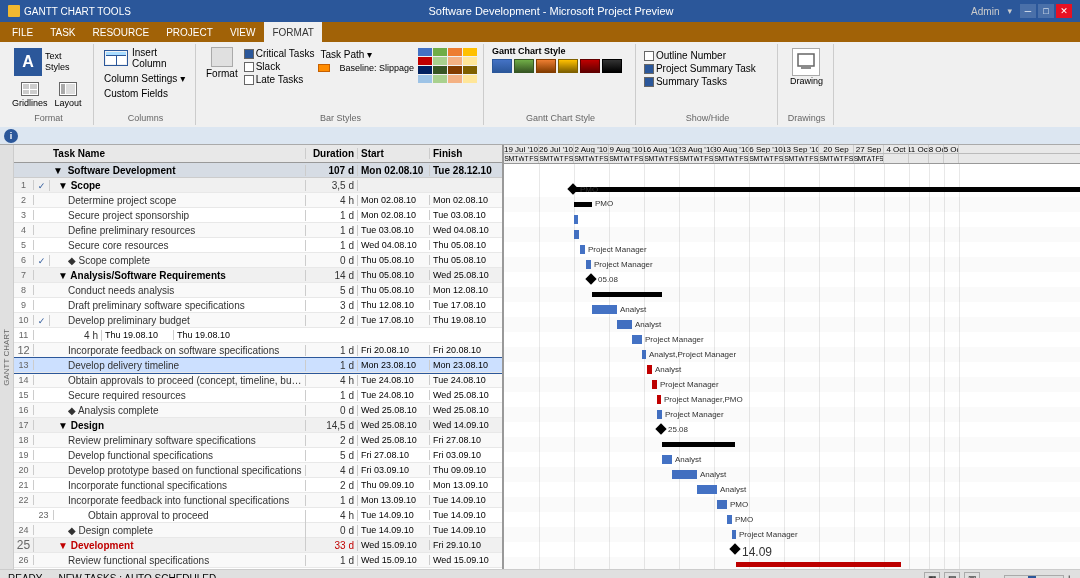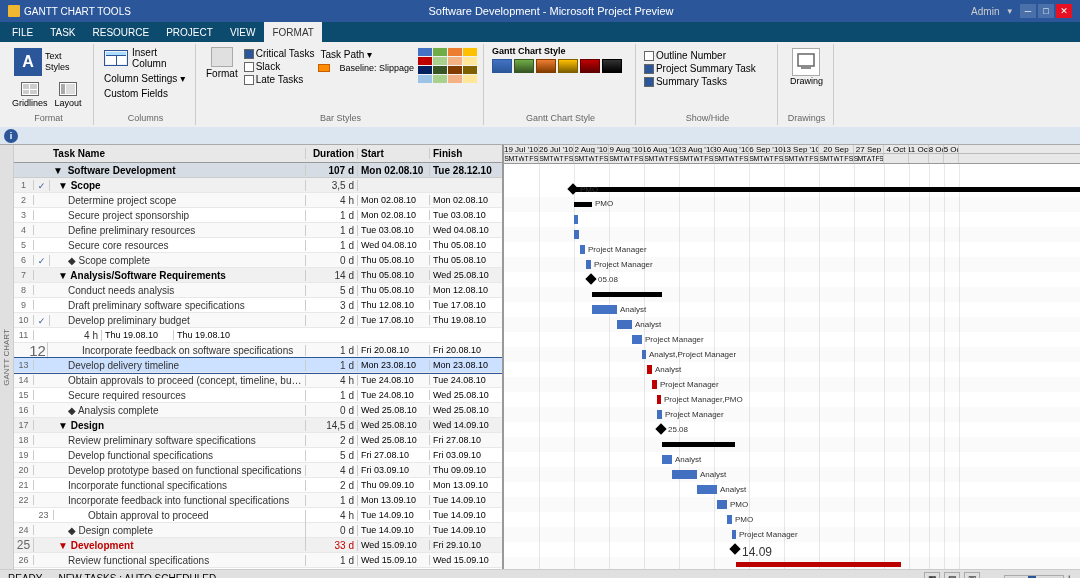--- a/index.html
+++ b/index.html
@@ -3,21 +3,21 @@
   <meta charset="utf-8">
   <style>
     * { margin: 0; padding: 0; box-sizing: border-box; }
     body { font-family: 'Segoe UI', Arial, sans-serif; font-size: 11px; background: #f0f0f0; overflow: hidden; width: 1080px; height: 578px; }
     
     
     .title-bar { background: #2b579a; color: white; height: 22px; display: flex; align-items: center; justify-content: space-between; padding: 0 8px; font-size: 11px; }
     .title-bar .title { flex: 1; text-align: center; }
     .title-bar .ctrl-btn { width: 16px; height: 16px; display: flex; align-items: center; justify-content: center; font-size: 9px; cursor: pointer; background: rgba(255,255,255,0.1); }
     .title-bar .ctrl-btn.close { background: #e81123; }
-    .ribbon-tabs { display: flex; background: #0c4a6e; padding: 0 4px; gap: 1px; }
+    .ribbon-tabs { display: flex; background: #a16207; padding: 0 4px; gap: 1px; }
     .ribbon-tab { color: white; padding: 2px 8px; font-size: 10px; cursor: pointer; height: 20px; display: flex; align-items: center; }
     .ribbon-tab.active { background: #f0f0f0; color: #333; }
     .ribbon-content { display: flex; padding: 2px 4px; gap: 2px; background: #f0f0f0; min-height: 70px; align-items: stretch; }
     .ribbon-group { display: flex; flex-direction: column; border-right: 1px solid #ccc; padding: 2px 6px; min-width: 60px; position: relative; }
     .ribbon-group-label { font-size: 9px; color: #666; text-align: center; position: absolute; bottom: 2px; left: 0; right: 0; }
     .ribbon-group-content { display: flex; align-items: flex-start; gap: 2px; flex: 1; padding-bottom: 14px; }
     .ribbon-btn-large { display: flex; flex-direction: column; align-items: center; cursor: pointer; padding: 2px 4px; min-width: 30px; }
     .ribbon-btn-small { display: flex; align-items: center; gap: 2px; cursor: pointer; padding: 1px 2px; font-size: 10px; white-space: nowrap; }
     .checkbox-item { display: flex; align-items: center; gap: 2px; font-size: 10px; }
     .cb { width: 10px; height: 10px; border: 1px solid #666; background: white; display: inline-block; }
@@ -337,21 +337,21 @@
     <div style="width:72px;min-width:72px;padding:0 3px;font-size:9px;">Thu 19.08.10</div>
   </div>
         <div style="display: flex; height: 15px; align-items: center; font-size: 10px; border-bottom: 1px solid rgb(232, 232, 232); background: rgb(255, 255, 255); cursor: pointer;">
     <div style="width:20px;min-width:20px;border-right:1px solid #ccc;text-align:center;font-size:9px;color:#666;">11</div>
     <div style="width:16px;min-width:16px;border-right:1px solid #ccc;text-align:center;"></div>
     <div style="width:52px;min-width:52px;border-right:1px solid #ccc;text-align:right;padding:0 3px;color:#333;">4 h</div>
     <div style="width:72px;min-width:72px;border-right:1px solid #ccc;padding:0 3px;font-size:9px;">Thu 19.08.10</div>
     <div style="width:72px;min-width:72px;padding:0 3px;font-size:9px;">Thu 19.08.10</div>
   </div>
         <div style="display: flex; height: 15px; align-items: center; font-size: 10px; border-bottom: 1px solid rgb(232, 232, 232); background: rgb(249, 249, 249); cursor: pointer;">
-    <div style="width:20px;min-width:20px;border-right:1px solid #ccc;text-align:center;font-size:15px;color:#666;margin-left:14px;">12</div>
+    <div style="width:20px;min-width:20px;border-right:1px solid #ccc;text-align:center;font-size:11px;color:#666;">12</div>
     <div style="width:16px;min-width:16px;border-right:1px solid #ccc;text-align:center;"></div>
     <div style="flex:1;border-right:1px solid #ccc;padding:0 3px;overflow:hidden;white-space:nowrap;text-overflow:ellipsis;padding-left:18px;font-weight:normal;color:#333;">Incorporate feedback on software specifications</div>
     <div style="width:52px;min-width:52px;border-right:1px solid #ccc;text-align:right;padding:0 3px;color:#333;">1 d</div>
     <div style="width:72px;min-width:72px;border-right:1px solid #ccc;padding:0 3px;font-size:9px;">Fri 20.08.10</div>
     <div style="width:72px;min-width:72px;padding:0 3px;font-size:9px;">Fri 20.08.10</div>
   </div>
         <div style="display: flex; height: 15px; align-items: center; font-size: 10px; border-bottom: 1px solid rgb(232, 232, 232); background: rgb(204, 224, 255); outline: rgb(43, 87, 154) solid 1px; cursor: pointer;">
     <div style="width:20px;min-width:20px;border-right:1px solid #ccc;text-align:center;font-size:9px;color:#666;">13</div>
     <div style="width:16px;min-width:16px;border-right:1px solid #ccc;text-align:center;"></div>
     <div style="flex:1;border-right:1px solid #ccc;padding:0 3px;overflow:hidden;white-space:nowrap;text-overflow:ellipsis;padding-left:18px;font-weight:normal;color:#333;">Develop delivery timeline</div>

